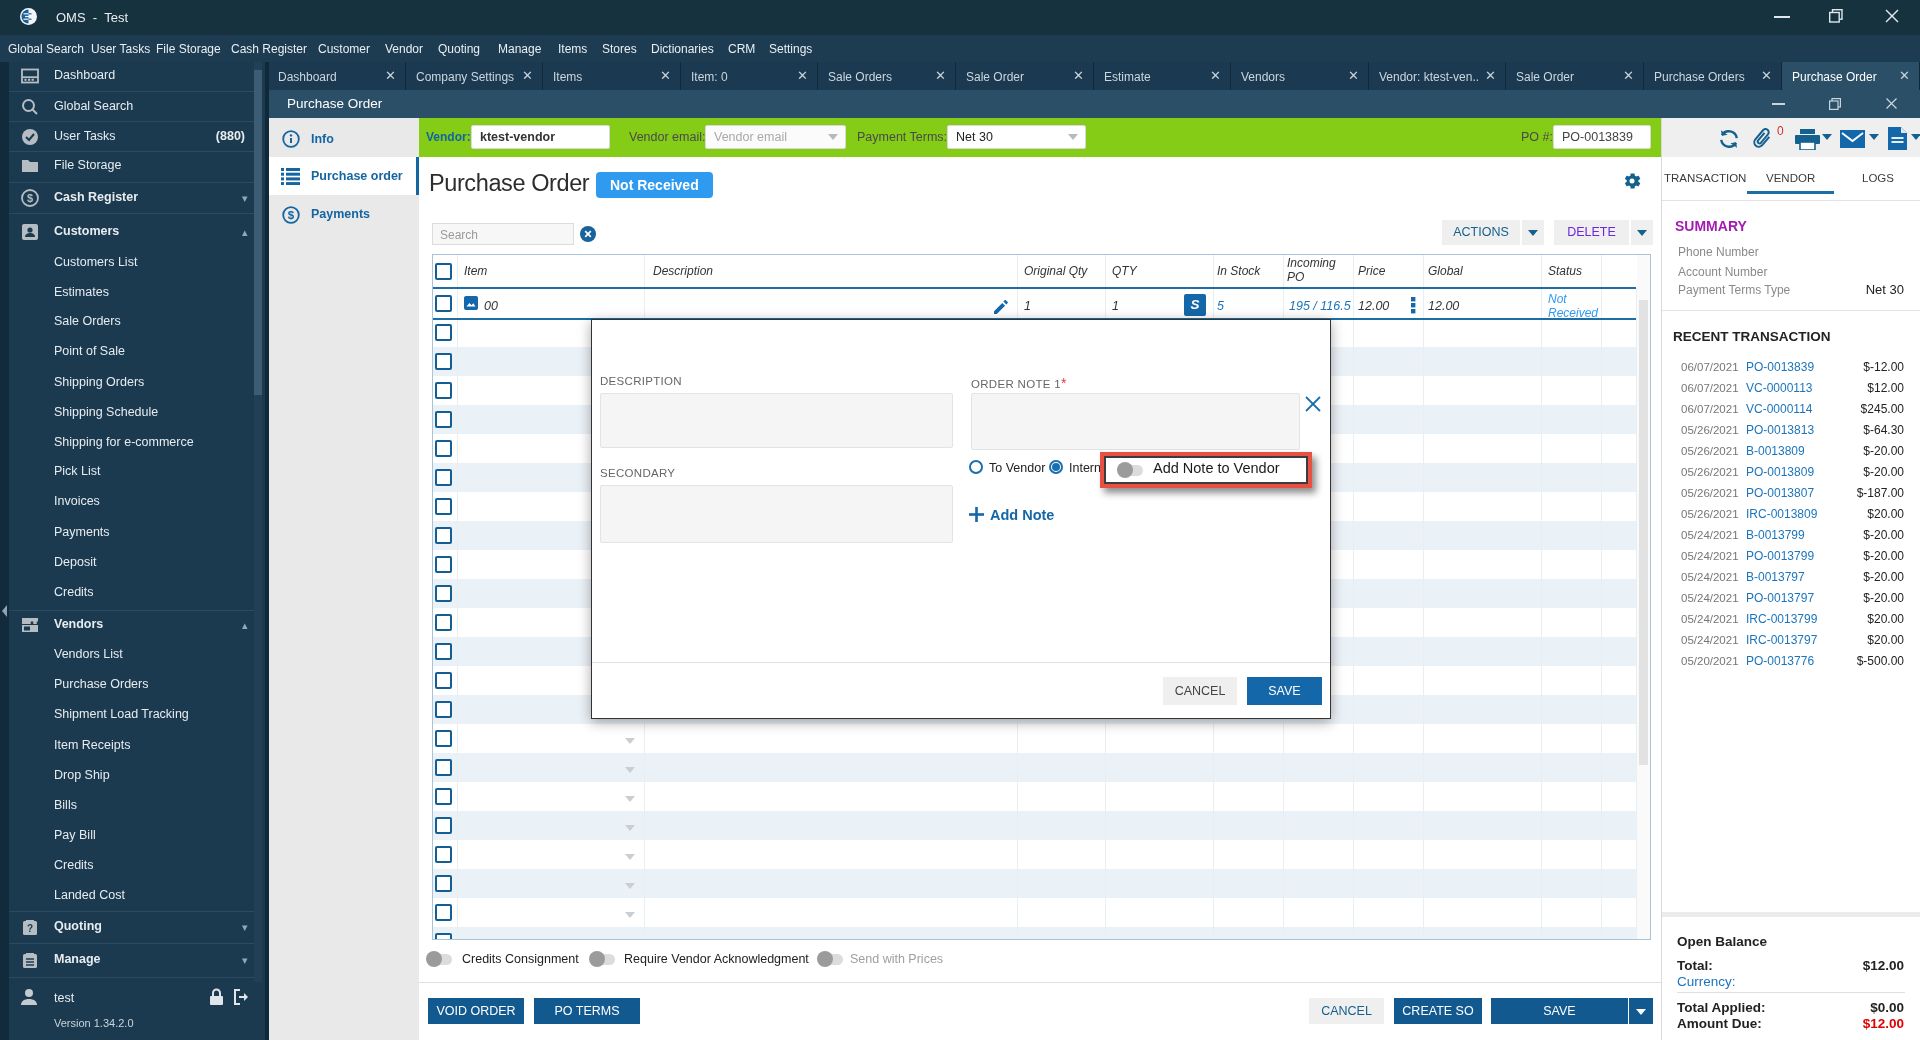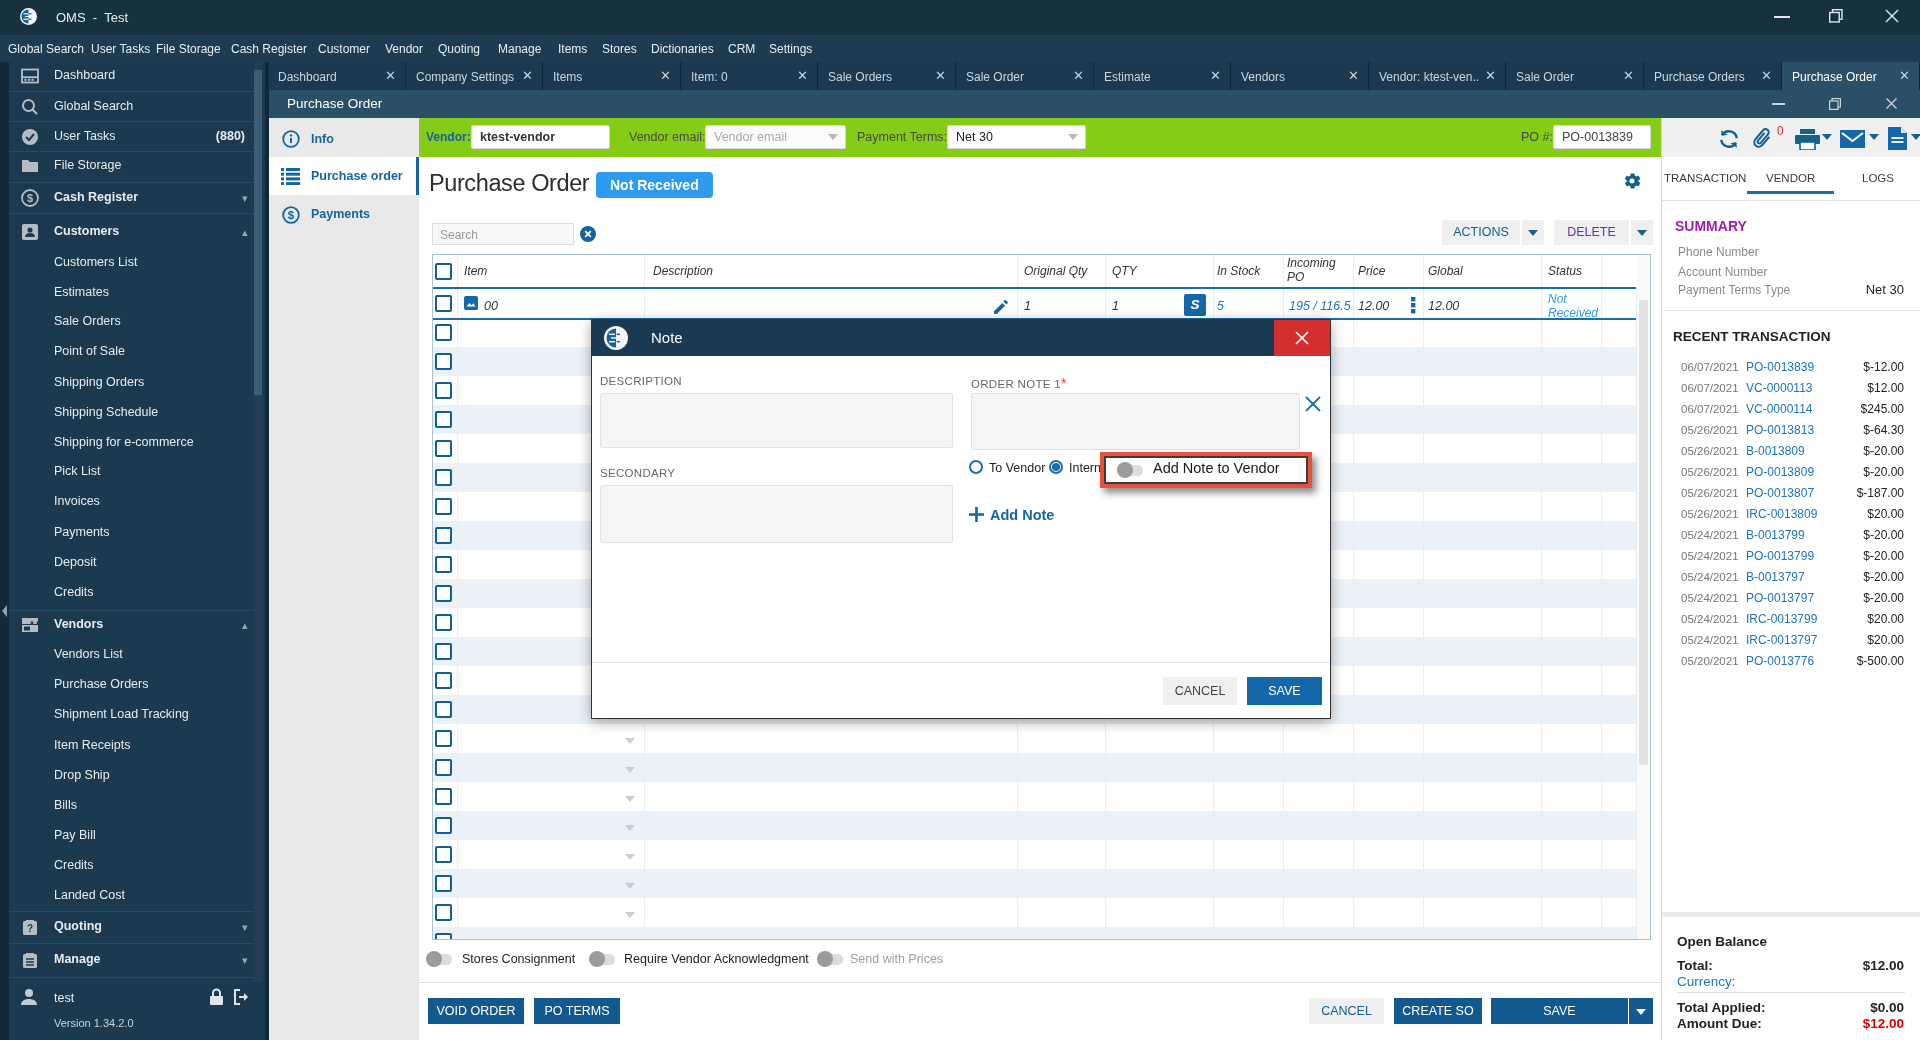--- a/index.html
+++ b/index.html
@@ -476,31 +476,31 @@
   <div class="caret-g" style="left:192px;top:570px;"></div>
   <div class="caret-g" style="left:192px;top:599px;"></div>
   <div class="caret-g" style="left:192px;top:628px;"></div>
   <div class="caret-g" style="left:192px;top:657px;"></div>
 
   <div class="abs" style="left:1204px;top:0;width:13px;height:684px;background:#fafafa;"></div>
   <div class="abs" style="left:1206px;top:45px;width:9px;height:465px;background:#e2e2e2;"></div>
 </div>
 
   <div class="toggle" style="left:8px;top:797px;"></div>
-  <span class="abs" style="left:43px;top:795px;font-size:12.5px;color:#222;">Stores Consignment</span>
+  <span class="abs" style="left:43px;top:795px;font-size:12.5px;color:#222;">Credits Consignment</span>
   <div class="toggle" style="left:171px;top:797px;"></div>
   <span class="abs" style="left:205px;top:795px;font-size:12.5px;color:#222;">Require Vendor Acknowledgment</span>
   <div class="toggle" style="left:399px;top:797px;"></div>
   <span class="abs" style="left:431px;top:795px;font-size:12.5px;color:#a0a0a0;">Send with Prices</span>
   <div class="abs" style="left:0px;top:825px;width:1242px;height:1px;background:#e0e0e0;"></div>
 
   <div class="btn btn-blue" style="left:9px;top:841px;width:96px;height:26px;">
       <span class="abs" style="left:0;right:0;top:6px;">VOID ORDER</span>
     </div>
-  <div class="btn btn-blue" style="left:115px;top:841px;width:86px;height:26px;">
+  <div class="btn btn-blue" style="left:115px;top:841px;width:106px;height:26px;">
       <span class="abs" style="left:0;right:0;top:6px;">PO TERMS</span>
     </div>
   <div class="btn btn-gray" style="left:890px;top:841px;width:75px;height:26px;">
       <span class="abs" style="left:0;right:0;top:6px;color:#14618f;">CANCEL</span>
     </div>
   <div class="btn btn-blue" style="left:975px;top:841px;width:88px;height:26px;">
       <span class="abs" style="left:0;right:0;top:6px;">CREATE SO</span>
     </div>
   <div class="btn btn-blue" style="left:1072px;top:841px;width:137px;height:26px;">
       <span class="abs" style="left:0;right:0;top:6px;">SAVE</span>
@@ -640,42 +640,20 @@
   <span class="abs" style="right:16px;top:840px;font-size:13.5px;font-weight:bold;color:#222;">$12.00</span>
   <span class="abs" style="left:15px;top:856px;font-size:13.5px;color:#1c75bc;">Currency:</span>
   <div class="abs" style="left:15px;top:874px;width:228px;height:1px;background:#e0e0e0;"></div>
   <span class="abs" style="left:15px;top:882px;font-size:13.5px;font-weight:bold;color:#222;">Total Applied:</span>
   <span class="abs" style="right:16px;top:882px;font-size:13.5px;font-weight:bold;color:#222;">$0.00</span>
   <span class="abs" style="left:15px;top:898px;font-size:13.5px;font-weight:bold;color:#222;">Amount Due:</span>
   <span class="abs" style="right:16px;top:898px;font-size:13.5px;font-weight:bold;color:#e00000;">$12.00</span>
 </div>
 
 <div class="abs" id="modal">
-  <div id="modalbar">
-    <svg class="abs" style="left:12px;top:6px" width="24" height="24" viewBox="0 0 24 24">
-      <circle cx="12" cy="12" r="12" fill="#f2f5f7"></circle>
-      <path d="M12 2.5 A9.5 9.5 0 0 0 12 21.5 Z" fill="#1a5f96"></path>
-      <g stroke="#f2f5f7" stroke-width="1.5">
-          <line x1="5" y1="8.3" x2="11" y2="8.3"></line>
-          <line x1="7" y1="12" x2="14.5" y2="12"></line>
-          <line x1="5" y1="15.7" x2="11" y2="15.7"></line>
-        </g>
-      <g stroke="#1a5f96" stroke-width="1.5">
-          <line x1="12.7" y1="8.3" x2="16" y2="8.3"></line>
-          <line x1="12.7" y1="15.7" x2="16" y2="15.7"></line>
-        </g>
-    </svg>
-    <span class="abs" style="left:59px;top:9px;color:#fff;font-size:15px;">Note</span>
-    <div class="abs" style="left:682px;top:0;width:56px;height:36px;background:#d32f2f;">
-      <svg class="abs" style="left:21px;top:11px" width="14" height="14" viewBox="0 0 14 14" stroke="#fff" stroke-width="1.6">
-          <line x1="1" y1="1" x2="13" y2="13"></line>
-          <line x1="13" y1="1" x2="1" y2="13"></line>
-        </svg>
-    </div>
-  </div>
   <span class="mlabel" style="left:8px;top:55px;">DESCRIPTION</span>
   <div class="marea" style="left:8px;top:73px;width:353px;height:55px;"></div>
   <span class="mlabel" style="left:8px;top:147px;">SECONDARY</span>
   <div class="marea" style="left:8px;top:165px;width:353px;height:58px;"></div>
   <span class="mlabel" style="left:379px;top:55px;">ORDER NOTE 1<span style="color:#e53935;font-size:14px;">*</span></span>
   <div class="marea" style="left:379px;top:73px;width:329px;height:57px;"></div>
   <svg class="abs" style="left:713px;top:76px" width="16" height="16" viewBox="0 0 16 16" stroke="#1a6fad" stroke-width="1.8">
       <line x1="1" y1="1" x2="15" y2="15"></line>
       <line x1="15" y1="1" x2="1" y2="15"></line>
     </svg>

